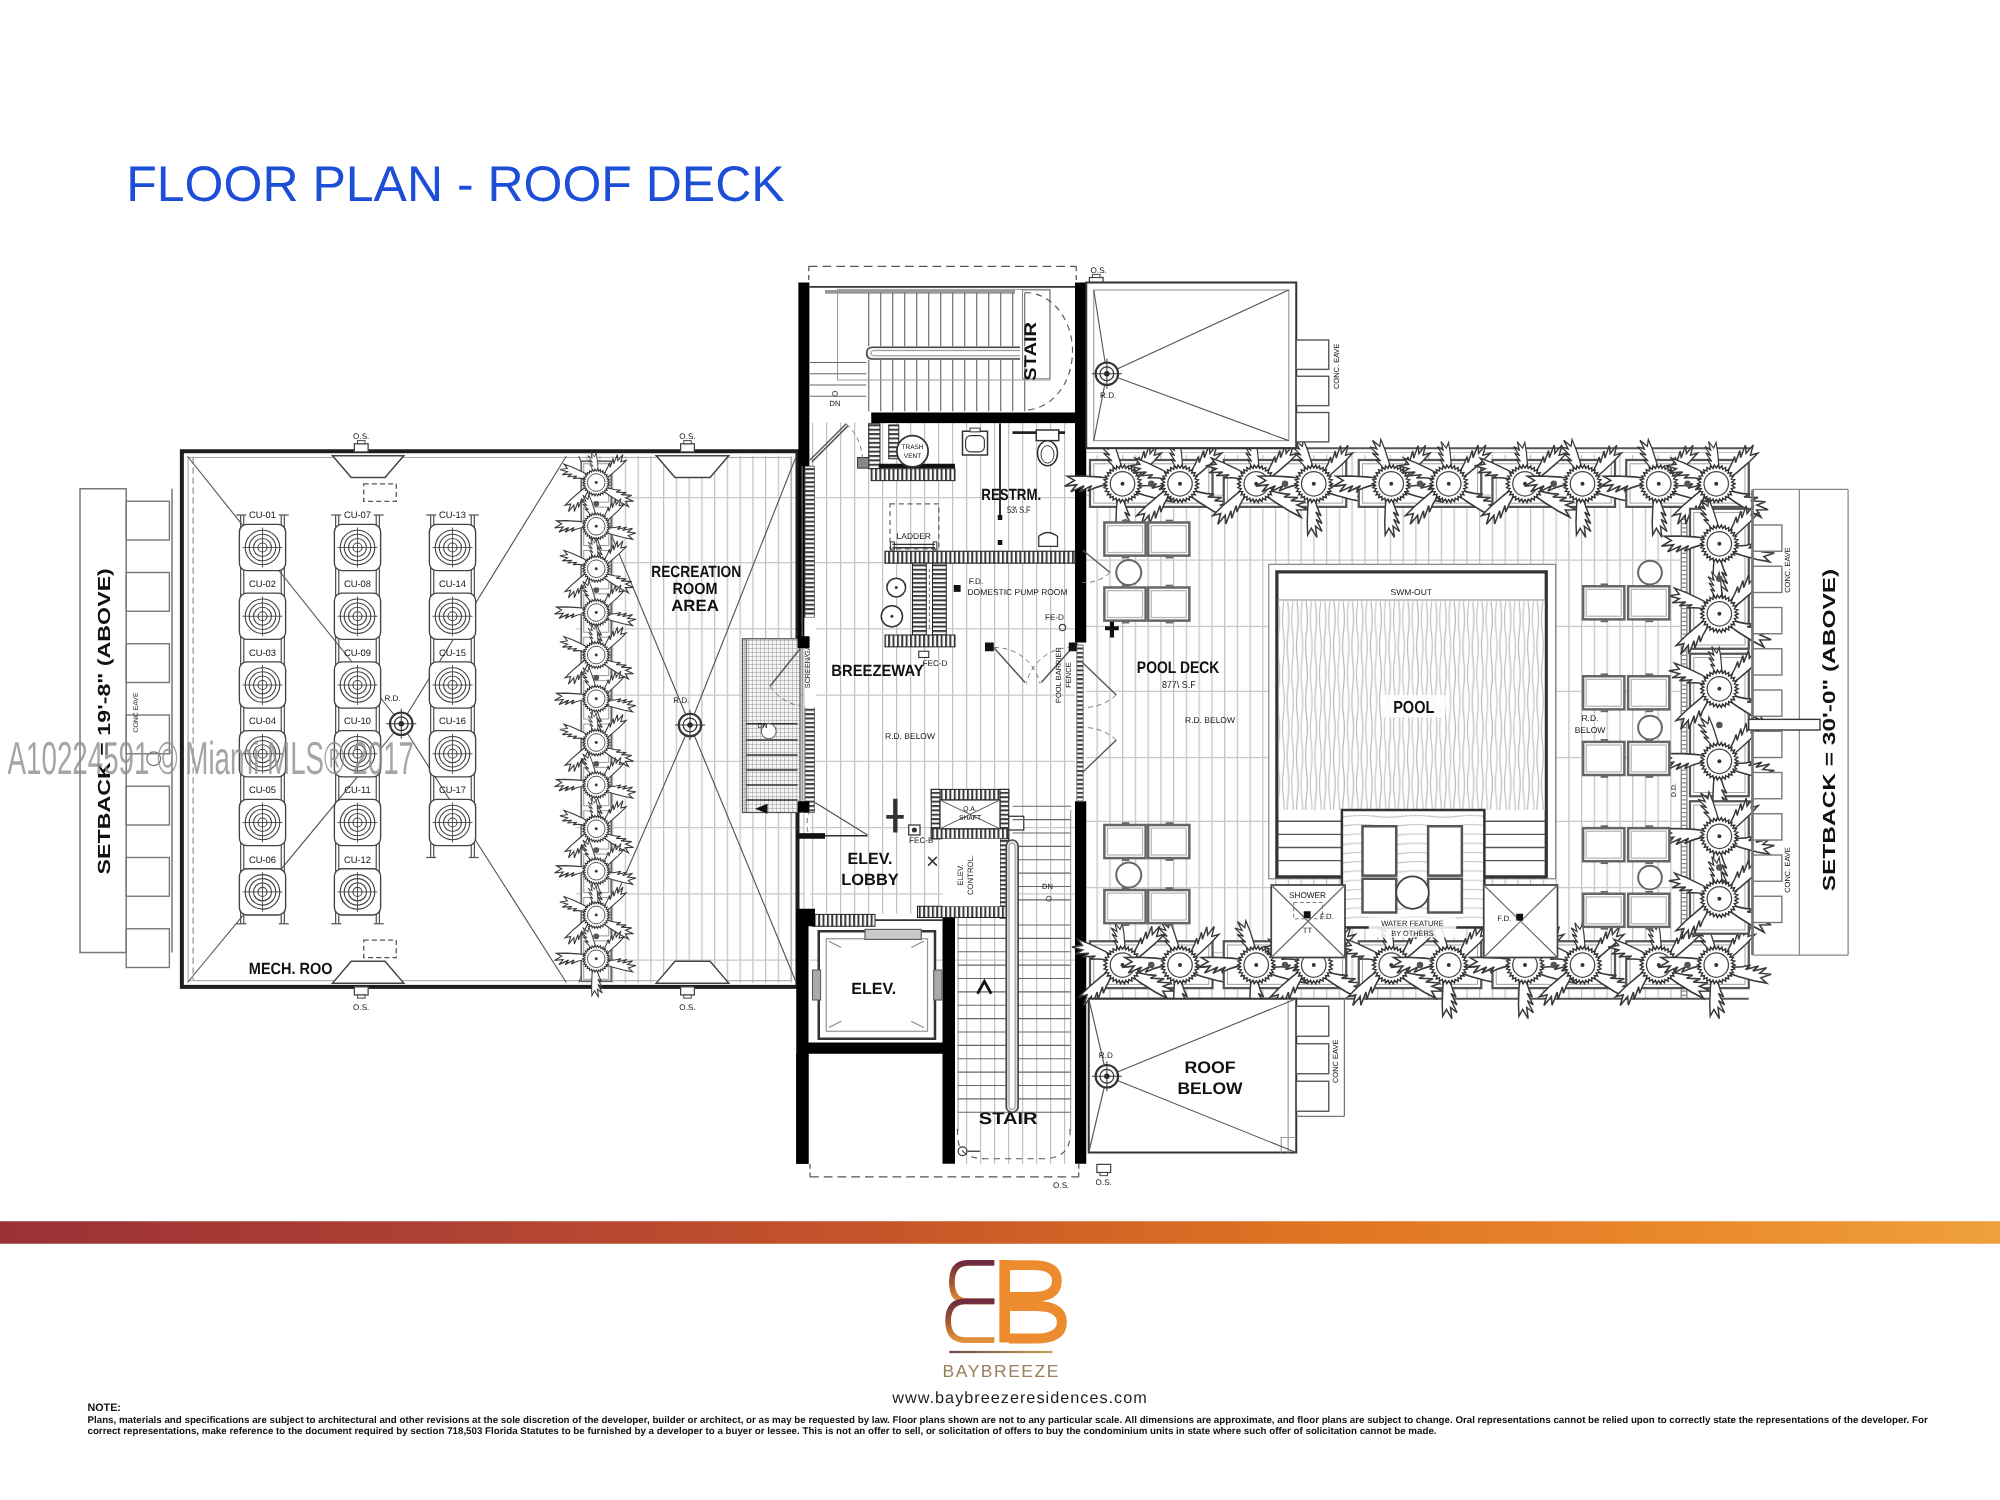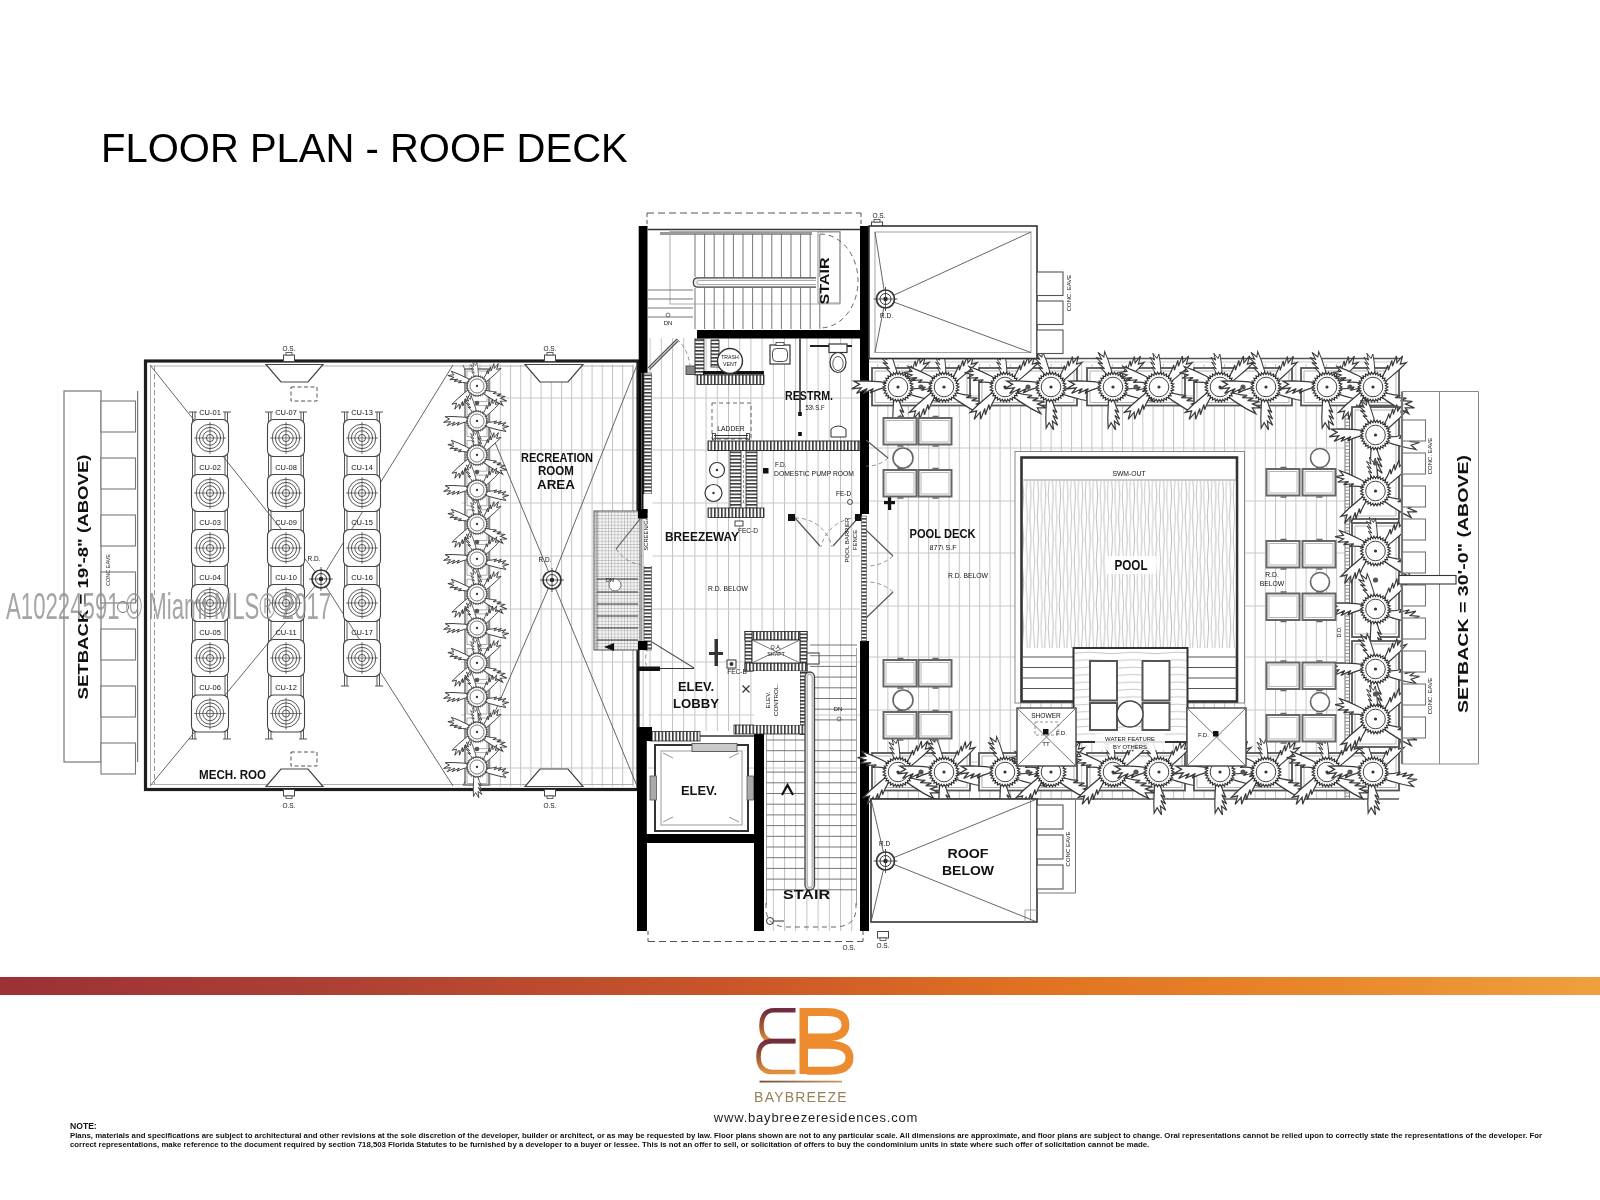--- a/index.html
+++ b/index.html
@@ -1089,21 +1089,21 @@
 
 <text x="1432" y="456" font-size="6" fill="#111" text-anchor="middle" transform="rotate(-90 1432 456)">CONC. EAVE</text>
 
 <text x="1432" y="696" font-size="6" fill="#111" text-anchor="middle" transform="rotate(-90 1432 696)">CONC. EAVE</text>
 
 <text x="1468" y="584" font-size="14" fill="#111" text-anchor="middle" font-weight="bold" transform="rotate(-90 1468 584)" textLength="258" lengthAdjust="spacingAndGlyphs">SETBACK = 30'-0" (ABOVE)</text>
 
 <rect x="1399" y="575.5" width="57" height="8.5" fill="white" stroke="#333" stroke-width="1.1"></rect>
 </svg>
 
-<div class="abs" style="left:101px;top:126px;font-size:40px;color:#000000;letter-spacing:0px;">FLOOR PLAN - ROOF DECK</div>
+<div class="abs" style="left:101px;top:126px;font-size:40px;color:#1d4ed8;letter-spacing:0px;">FLOOR PLAN - ROOF DECK</div>
 
 <div class="abs" style="left:6px;top:586px;font-size:37px;color:rgba(142,142,142,0.8);letter-spacing:0px;transform:scaleX(0.60);transform-origin:0 0;white-space:nowrap;">A10224591 © Miami MLS® 2017</div>
 
 <div class="abs" style="left:0;top:977px;width:1600px;height:18px;background:linear-gradient(90deg,#9b3136 0%,#ae4134 22%,#c85529 45%,#e07322 65%,#e8862b 82%,#efa03d 100%);"></div>
 
 <svg class="abs" style="left:700px;top:1000px" width="200" height="110" viewBox="700 1000 200 110" xmlns="http://www.w3.org/2000/svg">
 <defs>
 <linearGradient id="lgB" x1="0" y1="0" x2="0" y2="1">
   <stop offset="0" stop-color="#6f2b3f"></stop>
         <stop offset="0.55" stop-color="#a85a31"></stop>

